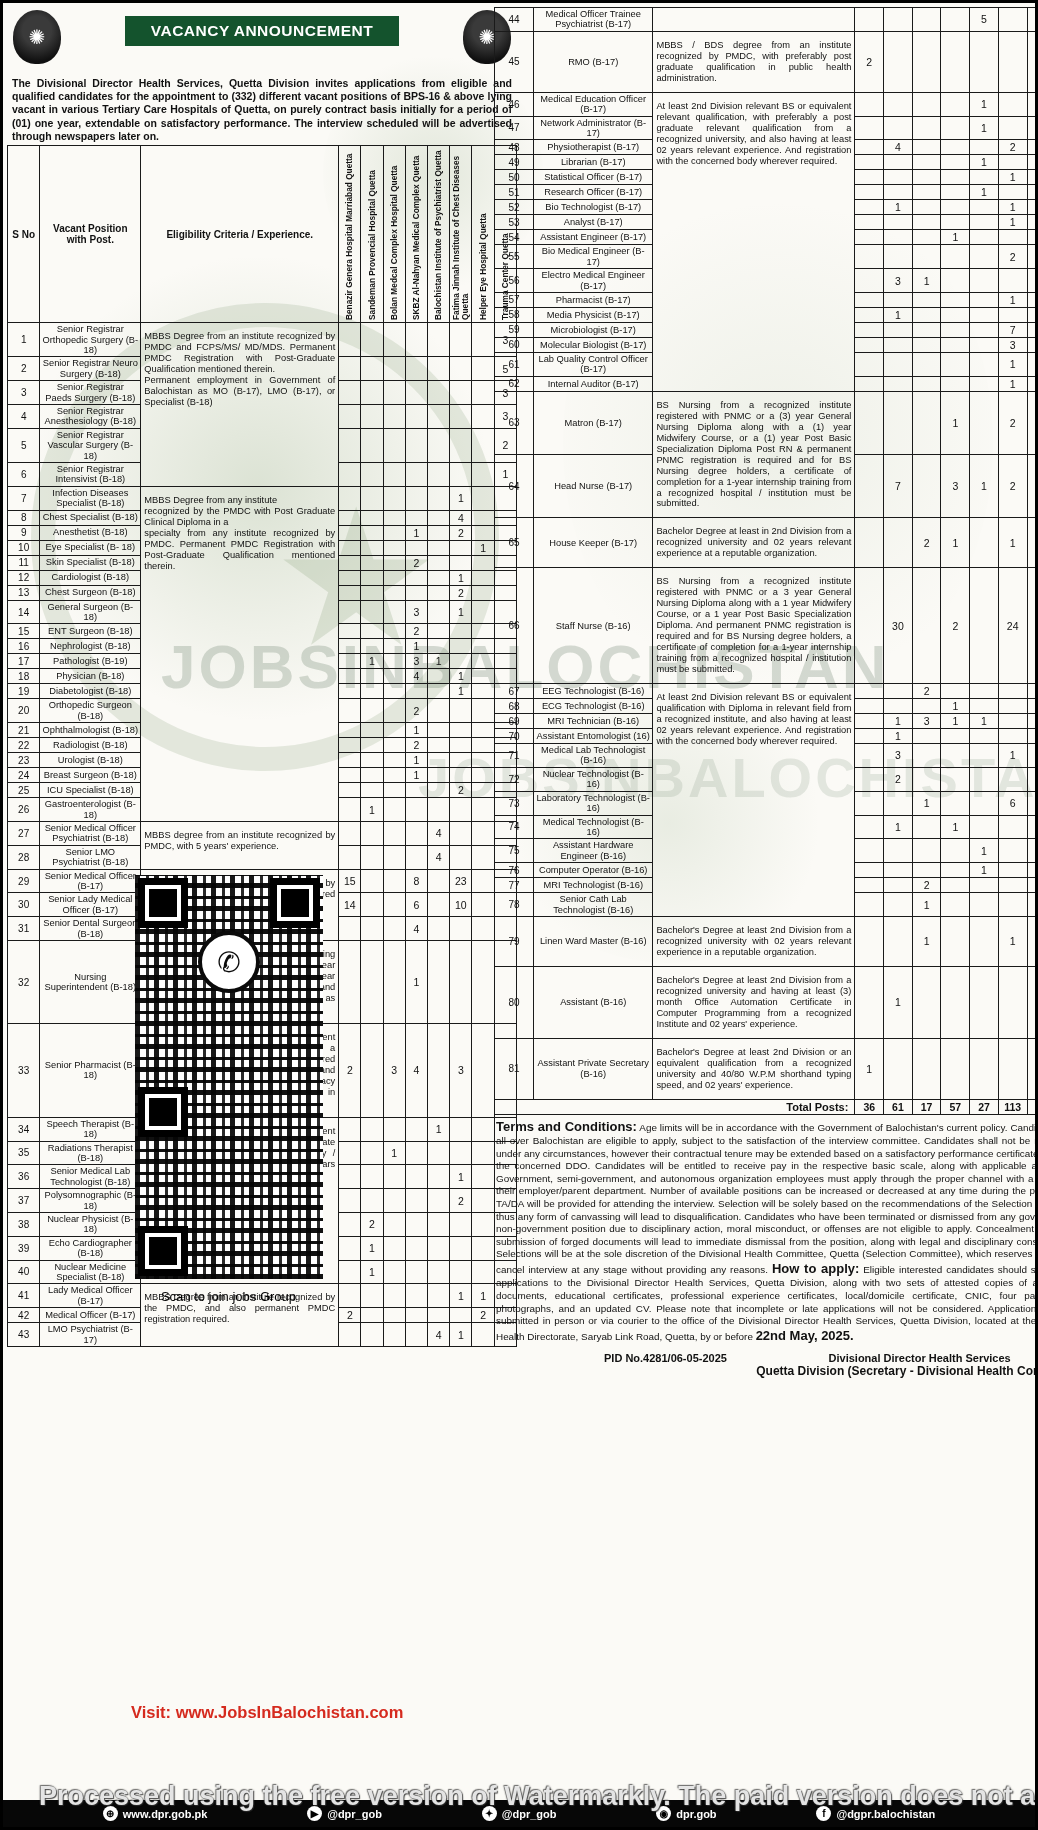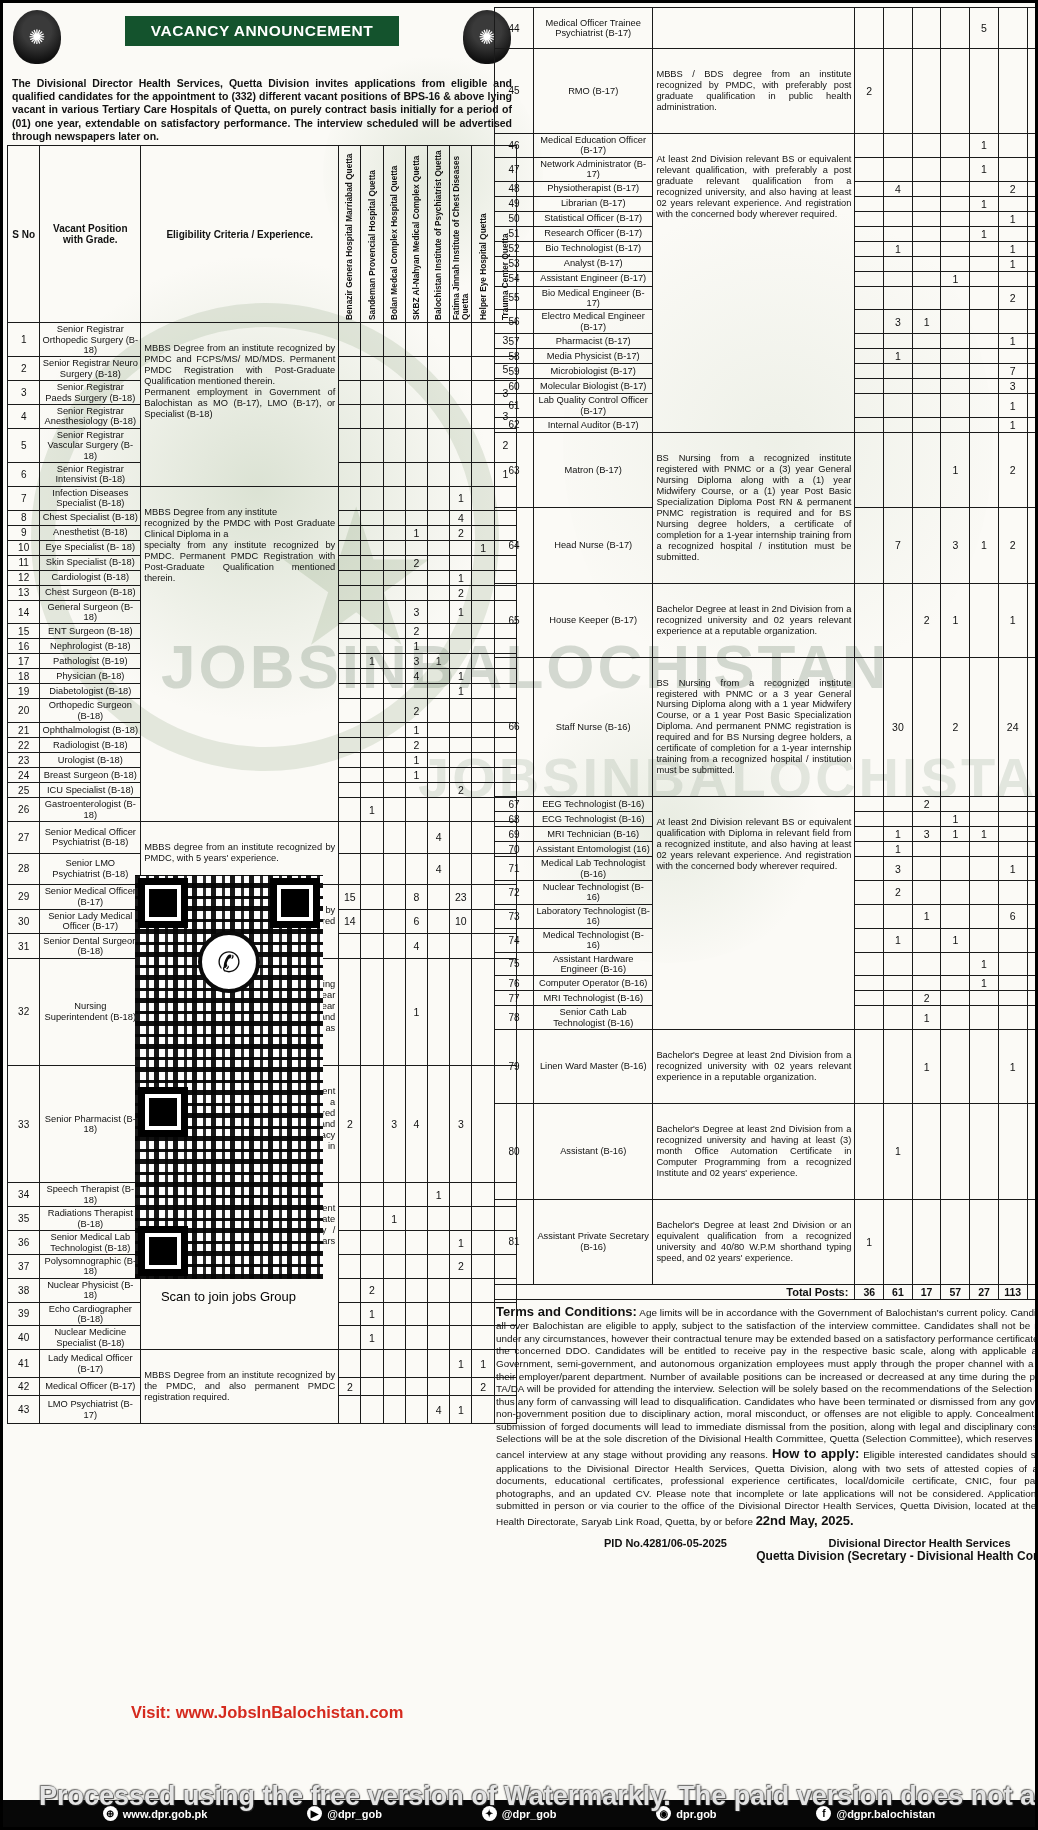--- a/index.html
+++ b/index.html
@@ -28,21 +28,21 @@
   .intro{font-size:10.5px;font-weight:600;line-height:1.26;text-align:justify;margin:13px 5px 2px 5px;}
   
   table.vt{border-collapse:collapse;width:100%;table-layout:fixed;background:transparent;}
   .vt th,.vt td{border:1px solid #1a1a1a;padding:1px 2px;vertical-align:middle;overflow:hidden;}
   .vt .h-txt{font-size:10px;font-weight:bold;text-align:center;}
   .vt th.vert{vertical-align:bottom;padding:2px 0;}
   .vt th.vert .vlab{writing-mode:vertical-rl;transform:rotate(180deg);margin:0 auto;height:172px;
                     font-size:8.3px;font-weight:bold;line-height:1.08;text-align:left;}
   td.sno{font-size:10px;text-align:center;}
   td.pos{font-size:9.3px;text-align:center;line-height:1.12;}
-  td.elig{font-size:9.3px;text-align:justify;vertical-align:top;line-height:1.18;white-space:pre-line;padding:20px 3px;}
+  td.elig{font-size:9.3px;text-align:justify;vertical-align:top;line-height:1.18;white-space:pre-line;padding:8px 3px;}
   td.num{font-size:10.5px;text-align:center;}
   tr.totals td{font-weight:bold;font-size:10.5px;text-align:center;}
   tr.totals td.tlab{text-align:right;font-size:11px;padding-right:6px;}
   
   .terms{font-size:9.9px;line-height:1.27;text-align:justify;margin:4px 2px 0 2px;}
   .terms b{font-size:13px;}
   .pid-row{display:flex;justify-content:space-between;align-items:flex-start;margin-top:8px;padding:0 2px 0 110px;}
   .pid{font-weight:bold;font-size:11px;}
   .sig{text-align:center;}
   .sig .l1{font-weight:bold;font-size:11px;text-align:center;}
@@ -91,21 +91,21 @@
     <table class="vt" id="left-table">
       <colgroup>
         <col style="width:32px">
           <col style="width:100px">
           <col style="width:196px">
         <col span="8" style="width:22px">
       </colgroup>
     <thead>
           <tr>
             <th class="h-txt">S No</th>
-            <th class="h-txt">Vacant Position with Grade.</th>
+            <th class="h-txt">Vacant Position with Post.</th>
             <th class="h-txt">Eligibility Criteria / Experience.</th>
             <th class="vert">
               <div class="vlab">Benazir Genera  Hospital Marriabad Quetta</div>
             </th>
             <th class="vert">
               <div class="vlab">Sandeman Provencial Hospital Quetta</div>
             </th>
             <th class="vert">
               <div class="vlab">Bolan Medcal Complex Hospital Quetta</div>
             </th>

